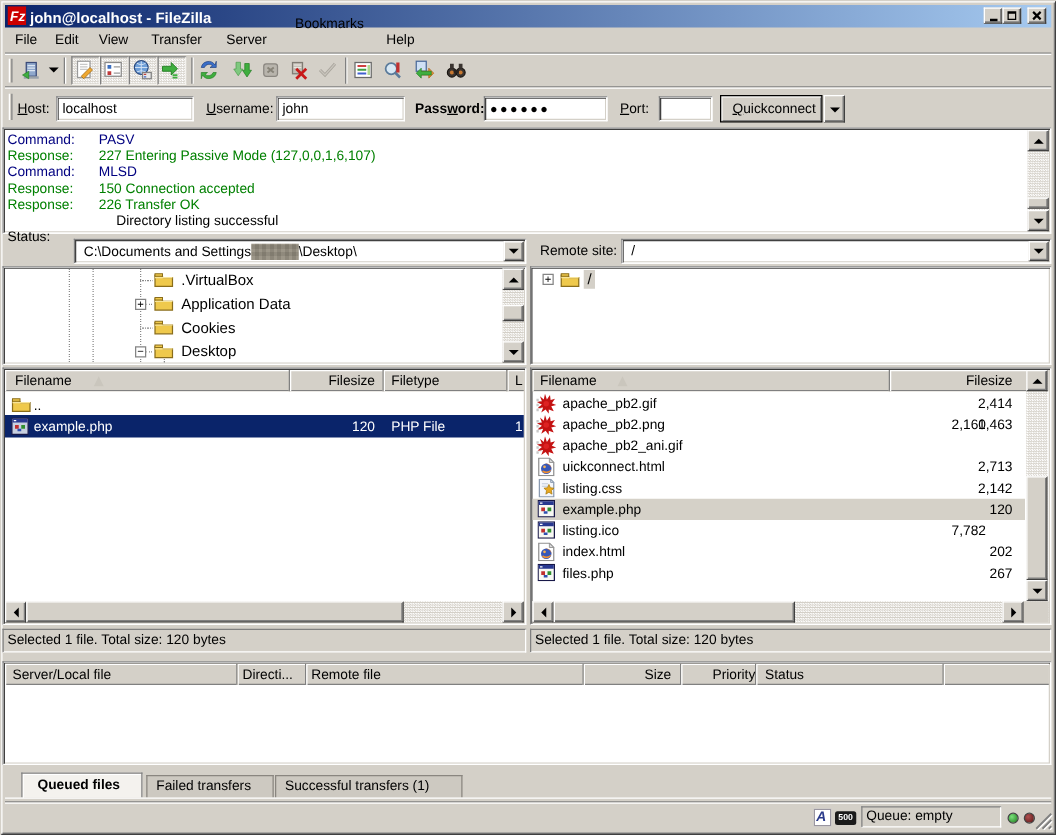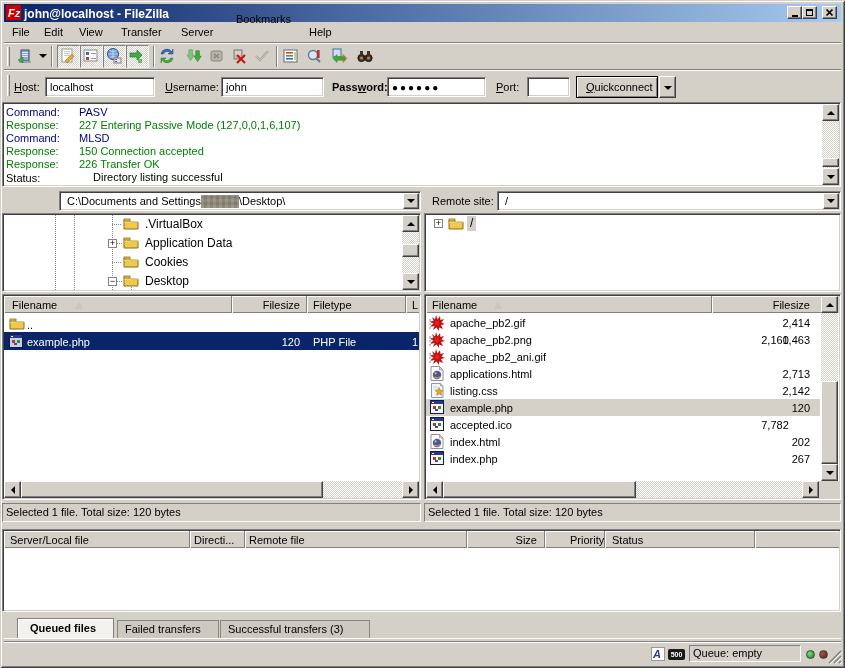--- a/index.html
+++ b/index.html
@@ -166,21 +166,21 @@
 <div class="a t11" style="left:6px;top:106px;color:#000080;">Command:</div>
 <div class="a t11" style="left:79px;top:106px;color:#000080;">PASV</div>
 <div class="a t11" style="left:6px;top:119px;color:#008000;">Response:</div>
 <div class="a t11" style="left:79px;top:119px;color:#008000;">227 Entering Passive Mode (127,0,0,1,6,107)</div>
 <div class="a t11" style="left:6px;top:132px;color:#000080;">Command:</div>
 <div class="a t11" style="left:79px;top:132px;color:#000080;">MLSD</div>
 <div class="a t11" style="left:6px;top:145px;color:#008000;">Response:</div>
 <div class="a t11" style="left:79px;top:145px;color:#008000;">150 Connection accepted</div>
 <div class="a t11" style="left:6px;top:158px;color:#008000;">Response:</div>
 <div class="a t11" style="left:79px;top:158px;color:#008000;">226 Transfer OK</div>
-<div class="a t11" style="left:6px;top:172px;">Status:</div>
+<div class="a t11" style="left:6px;top:184px;">Status:</div>
 <div class="a t11" style="left:93px;top:171px;text-align:right;">Directory listing successful</div>
 <div class="a" style="left:822px;top:104px;width:17px;height:81px;">
 <div class="dither" style="position:absolute;left:0;top:0;width:17px;height:81px;"></div>
 <div class="raised ctr" style="position:absolute;left:0;top:0;width:17px;height:17px;">
       <div class="au"></div>
     </div>
 <div class="raised" style="position:absolute;left:0;top:54px;width:17px;height:9px;"></div>
 <div class="raised ctr" style="position:absolute;left:0;top:64px;width:17px;height:17px;">
       <div class="ad"></div>
     </div>
@@ -346,21 +346,21 @@
 <div class="a t11" style="left:450px;top:351px;">apache_pb2_ani.gif</div>
 <div class="a t11" style="left:740px;top:334px;width:70px;text-align:center;">2,160</div>
 <svg class="a" style="left:430px;top:366px;" width="15" height="15">
     <path d="M1 0.5 h8.5 l3.5 3.5 v10.5 h-12 Z" fill="#fff" stroke="#909090"></path>
     <path d="M9.5 0.5 l3.5 3.5 h-3.5 Z" fill="#d8d8d8" stroke="#909090" stroke-width="0.7"></path>
     <circle cx="7" cy="9" r="4.2" fill="#3858b8"></circle>
     <path d="M7 4.8 A4.2 4.2 0 0 1 11.2 9 A5.5 5.5 0 0 0 6 5 Z" fill="#e87010"></path>
     <path d="M3.4 11 Q5.5 13.4 9.5 12 Q10.8 10.8 10.9 9.6 Q8 12.4 4.6 10.4 Z" fill="#f09030"></path>
     <circle cx="5.6" cy="7.4" r="1.1" fill="#f8b050"></circle>
   </svg>
-<div class="a t11" style="left:450px;top:368px;">applications.html</div>
+<div class="a t11" style="left:450px;top:368px;">uickconnect.html</div>
 <div class="a t11" style="left:740px;top:368px;width:70px;text-align:right;">2,713</div>
 <svg class="a" style="left:430px;top:383px;" width="15" height="15">
     <path d="M1.5 0.5 h9 l2.5 2.5 v11.5 h-11.5 Z" fill="#f4f6fa" stroke="#8a9ab0"></path>
     <path d="M10.5 0.5 l2.5 2.5 h-2.5 Z" fill="#d0d8e4" stroke="#8a9ab0" stroke-width="0.7"></path>
     <path d="M3.5 4 h5 M3.5 6 h6" stroke="#c0cada" stroke-width="0.8"></path>
     <path d="M9 5.5 l1.2 2.8 3 0.4 -2.2 2 0.6 3 -2.6-1.6 -2.6 1.6 0.6-3 -2.2-2 3-0.4 Z" fill="#e8a820" stroke="#a87808" stroke-width="0.6" transform="translate(0.6,-0.7) scale(0.95)"></path>
   </svg>
 <div class="a t11" style="left:450px;top:385px;">listing.css</div>
 <div class="a t11" style="left:740px;top:385px;width:70px;text-align:right;">2,142</div>
 <svg class="a" style="left:430px;top:400px;" width="14" height="14">
@@ -374,41 +374,41 @@
 <div class="a t11" style="left:450px;top:402px;">example.php</div>
 <div class="a t11" style="left:740px;top:402px;width:70px;text-align:right;">120</div>
 <svg class="a" style="left:430px;top:417px;" width="14" height="14">
     <rect x="0.5" y="0.5" width="13" height="13" fill="#f8f8f4" stroke="#181848"></rect>
     <rect x="1" y="1" width="12" height="3" fill="#283890"></rect>
     <rect x="2" y="2" width="2" height="1" fill="#fff"></rect>
     <rect x="3" y="6" width="3" height="3" fill="#c03030"></rect>
     <rect x="8" y="6" width="3" height="3" fill="#309030"></rect>
     <rect x="5" y="9" width="3" height="2" fill="#3050b0"></rect>
   </svg>
-<div class="a t11" style="left:450px;top:419px;">accepted.ico</div>
+<div class="a t11" style="left:450px;top:419px;">listing.ico</div>
 <div class="a t11" style="left:740px;top:419px;width:70px;text-align:center;">7,782</div>
 <svg class="a" style="left:430px;top:434px;" width="15" height="15">
     <path d="M1 0.5 h8.5 l3.5 3.5 v10.5 h-12 Z" fill="#fff" stroke="#909090"></path>
     <path d="M9.5 0.5 l3.5 3.5 h-3.5 Z" fill="#d8d8d8" stroke="#909090" stroke-width="0.7"></path>
     <circle cx="7" cy="9" r="4.2" fill="#3858b8"></circle>
     <path d="M7 4.8 A4.2 4.2 0 0 1 11.2 9 A5.5 5.5 0 0 0 6 5 Z" fill="#e87010"></path>
     <path d="M3.4 11 Q5.5 13.4 9.5 12 Q10.8 10.8 10.9 9.6 Q8 12.4 4.6 10.4 Z" fill="#f09030"></path>
     <circle cx="5.6" cy="7.4" r="1.1" fill="#f8b050"></circle>
   </svg>
 <div class="a t11" style="left:450px;top:436px;">index.html</div>
 <div class="a t11" style="left:740px;top:436px;width:70px;text-align:right;">202</div>
 <svg class="a" style="left:430px;top:451px;" width="14" height="14">
     <rect x="0.5" y="0.5" width="13" height="13" fill="#f8f8f4" stroke="#181848"></rect>
     <rect x="1" y="1" width="12" height="3" fill="#283890"></rect>
     <rect x="2" y="2" width="2" height="1" fill="#fff"></rect>
     <rect x="3" y="6" width="3" height="3" fill="#c03030"></rect>
     <rect x="8" y="6" width="3" height="3" fill="#309030"></rect>
     <rect x="5" y="9" width="3" height="2" fill="#3050b0"></rect>
   </svg>
-<div class="a t11" style="left:450px;top:453px;">index.php</div>
+<div class="a t11" style="left:450px;top:453px;">files.php</div>
 <div class="a t11" style="left:740px;top:453px;width:70px;text-align:right;">267</div>
 <div class="a" style="left:821px;top:296px;width:17px;height:185px;">
 <div class="dither" style="position:absolute;left:0;top:0;width:17px;height:185px;"></div>
 <div class="raised ctr" style="position:absolute;left:0;top:0;width:17px;height:17px;">
       <div class="au"></div>
     </div>
 <div class="raised" style="position:absolute;left:0;top:85px;width:17px;height:83px;"></div>
 <div class="raised ctr" style="position:absolute;left:0;top:168px;width:17px;height:17px;">
       <div class="ad"></div>
     </div>
@@ -442,21 +442,21 @@
 <div class="a t11" style="left:249px;top:534px;">Remote file</div>
 <div class="a t11" style="left:497px;top:534px;width:40px;text-align:right;">Size</div>
 <div class="a t11" style="left:550px;top:534px;padding-left:20px;">Priority</div>
 <div class="a t11" style="left:612px;top:534px;">Status</div>
 
 <div class="a" style="left:17px;top:618px;width:97px;height:20px;background:#f4f2ee;border:1px solid #808080;border-bottom:none;box-shadow:inset 1px 1px 0 #fff;"></div>
 <div class="a t11" style="left:30px;top:622px;font-weight:bold;">Queued files</div>
 <div class="a" style="left:117px;top:620px;width:102px;height:18px;background:#cdc9c1;border:1px solid #8a8680;border-bottom:none;"></div>
 <div class="a t11" style="left:125px;top:623px;">Failed transfers</div>
 <div class="a" style="left:220px;top:620px;width:150px;height:18px;background:#cdc9c1;border:1px solid #8a8680;border-bottom:none;"></div>
-<div class="a t11" style="left:228px;top:623px;">Successful transfers (3)</div>
+<div class="a t11" style="left:228px;top:623px;">Successful transfers (1)</div>
 <div class="a" style="left:4px;top:638px;width:837px;height:1px;background:#fff;"></div>
 
 <div class="a" style="left:4px;top:641px;width:837px;height:1px;background:#808080;"></div>
 <div class="a" style="left:4px;top:642px;width:837px;height:1px;background:#fff;"></div>
 <div class="a" style="left:651px;top:647px;width:14px;height:14px;background:#fff;border:1px solid #9a96a0;"></div>
 <div class="a" style="left:653px;top:648px;font-size:11px;font-weight:bold;color:#2a3a8a;font-style:italic;">A</div>
 <div class="a" style="left:668px;top:649px;width:17px;height:11px;background:#1a1a1a;border-radius:2px;color:#fff;font-size:7px;font-weight:bold;text-align:center;line-height:11px;letter-spacing:0;">500</div>
 <div class="a sunken1" style="left:689px;top:645px;width:112px;height:17px;background:#d4d0c8;"></div>
 <div class="a t11" style="left:693px;top:647px;">Queue: empty</div>
 <div class="a" style="left:806px;top:650px;width:9px;height:9px;border-radius:50%;background:radial-gradient(circle at 35% 35%,#7ae07a,#1d7a1d);border:1px solid #444;"></div>

